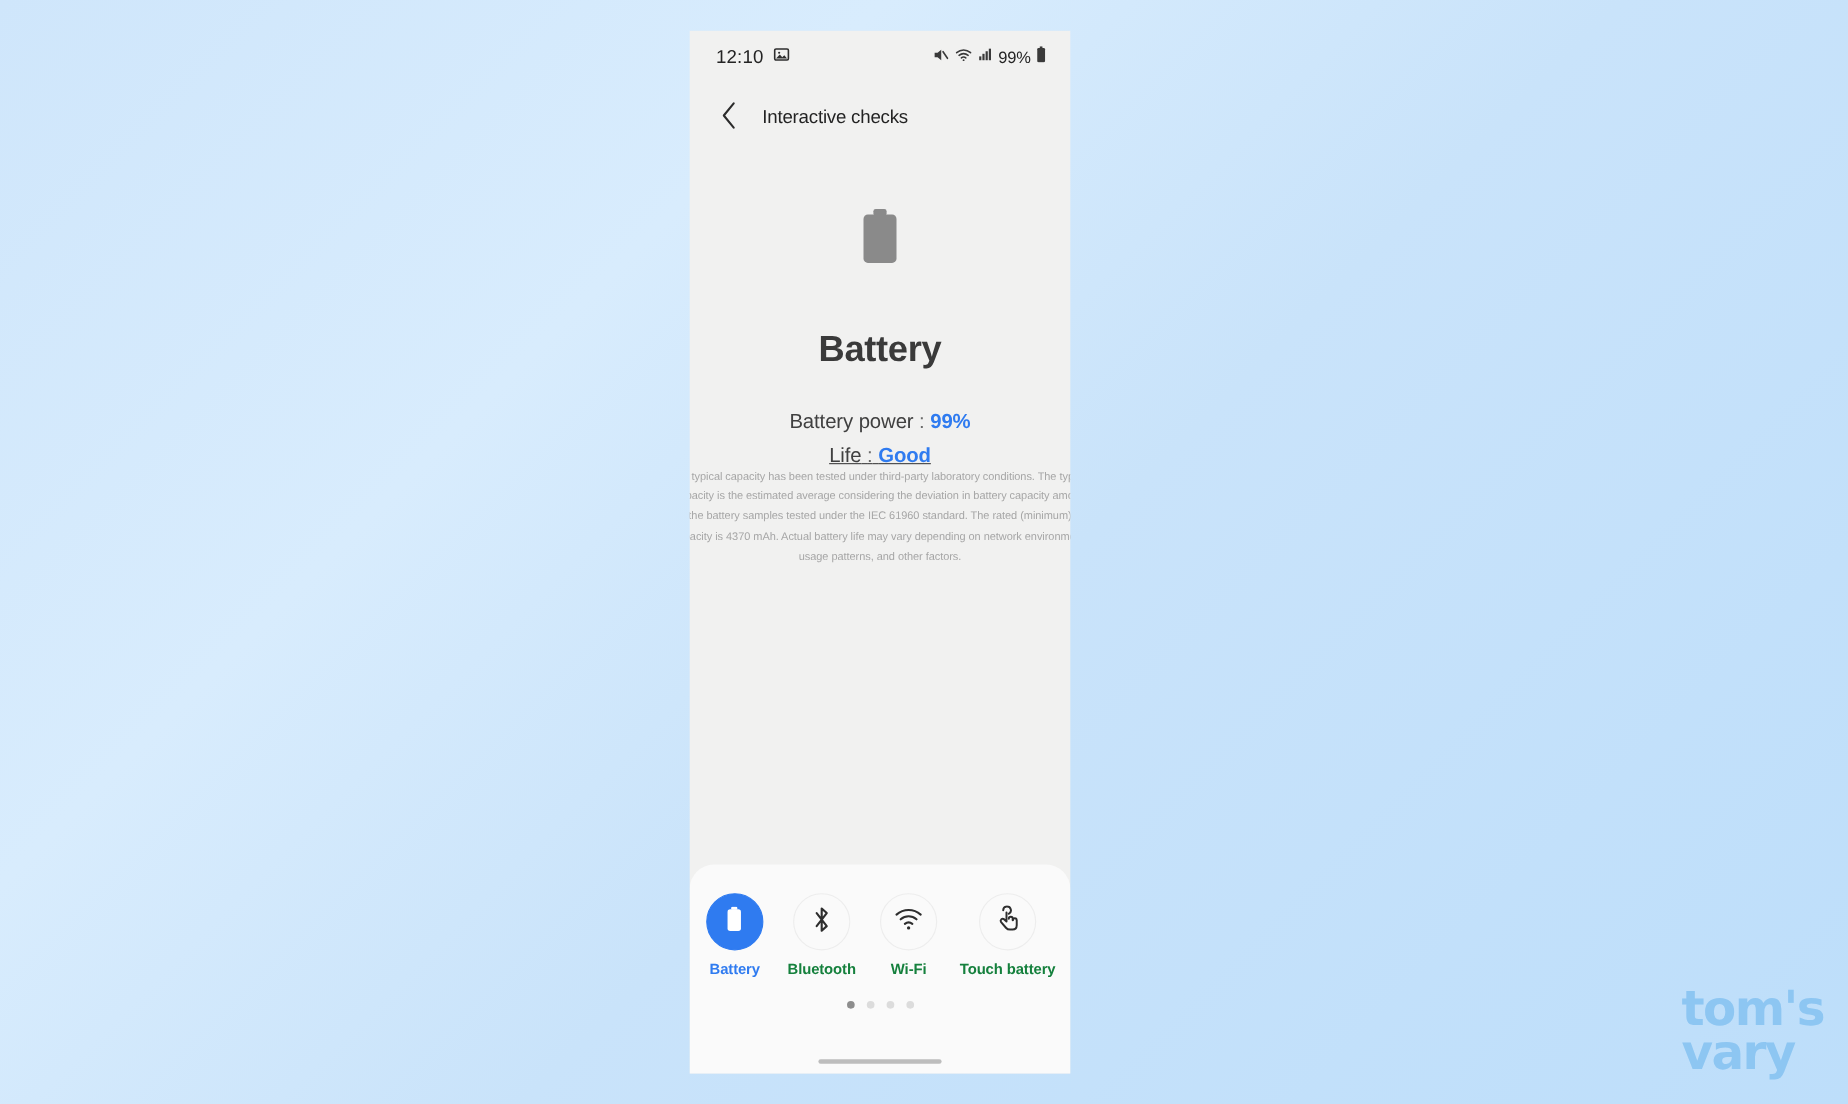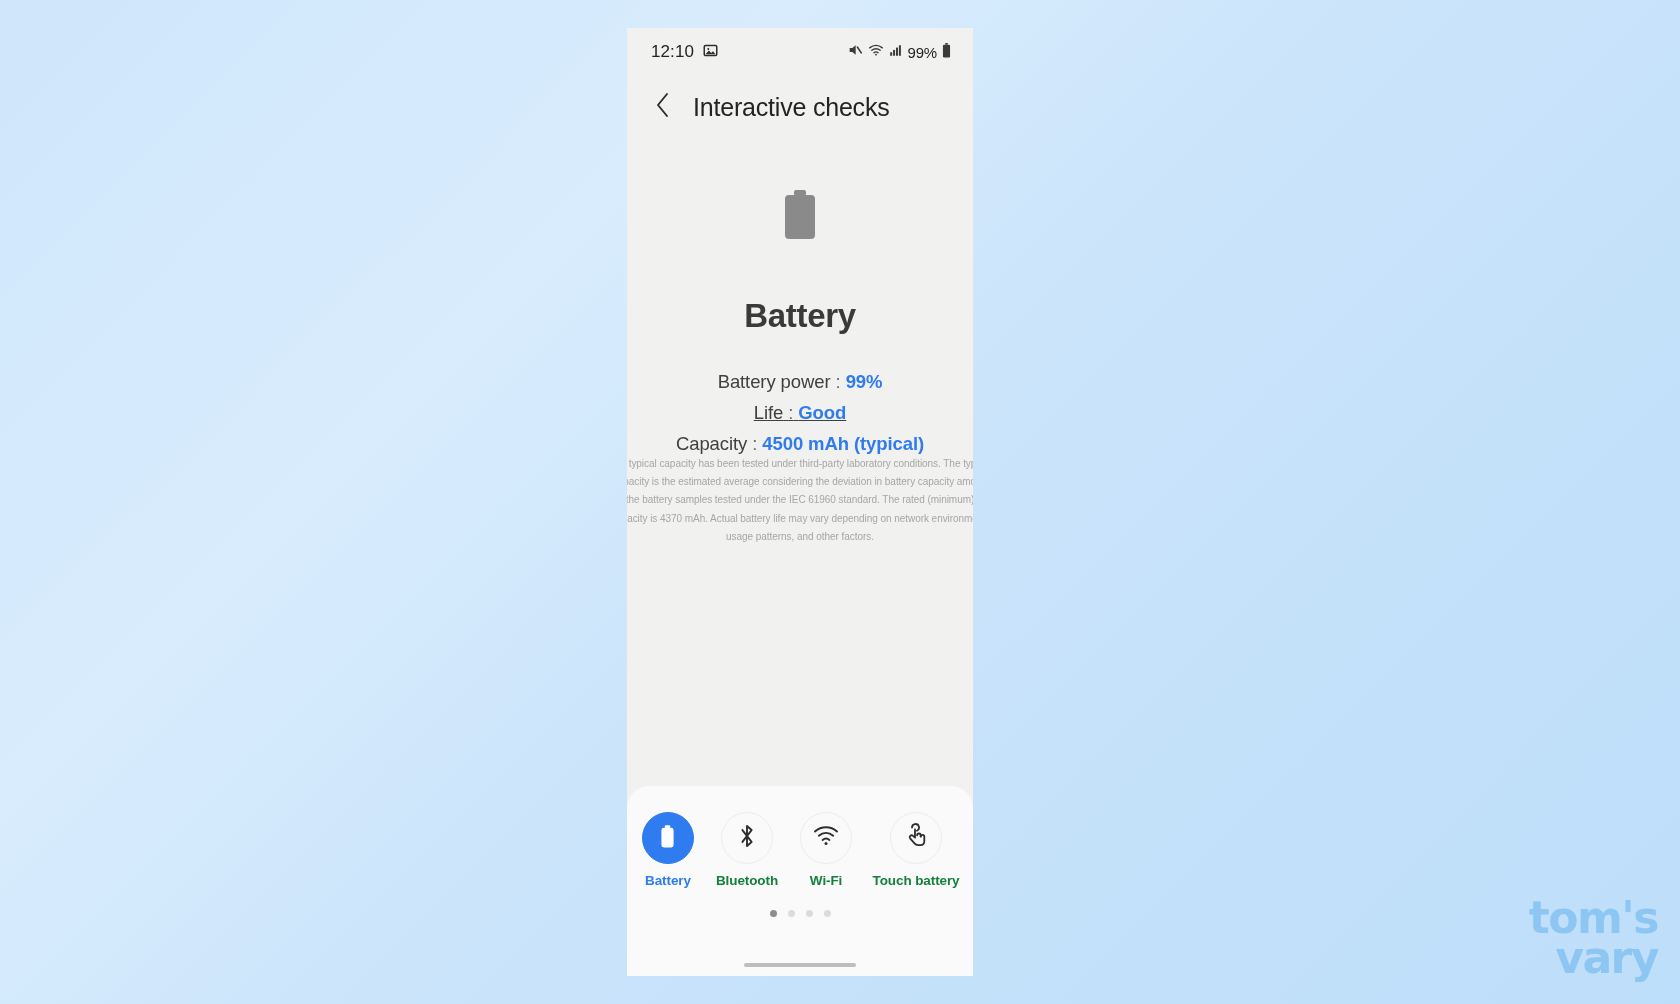--- a/index.html
+++ b/index.html
@@ -51,21 +51,21 @@
     align-items: center;
     padding-left: 22px;
     gap: 18px;
   }
   #back-btn {
     width: 26px; height: 32px;
     display: flex; align-items: center; justify-content: center;
     cursor: pointer;
   }
   #page-title {
-    font-size: 25px;
+    font-size: 17px;
     color: #232323;
     letter-spacing: -.2px;
   }
 
   
   #content {
     flex: 1 1 auto;
     display: flex;
     flex-direction: column;
     align-items: center;
@@ -180,21 +180,20 @@
     width: 112px; height: 4px;
     border-radius: 3px;
     background: #bdbdbd;
   }
 
   
   #watermark {
     position: absolute;
     right: 22px;
     bottom: 26px;
-    text-align: right;
     color: #8bc5f2;
     font-family: "DejaVu Sans", sans-serif;
     font-weight: bold;
     font-size: 44px;
     line-height: 40px;
     letter-spacing: -1.5px;
     opacity: .95;
     user-select: none;
   }
 </style>
@@ -272,25 +271,20 @@
     <div id="stats">
       <div class="stat-row r1">
         <span>Battery power</span>
         <span class="sep">:</span>
         <span class="stat-val">99%</span>
       </div>
       <div class="stat-row r2">
         <span>Life</span>
         <span class="sep">:</span>
         <span class="stat-val">Good</span>
-      </div>
-      <div class="stat-row r3">
-        <span>Capacity</span>
-        <span class="sep">:</span>
-        <span class="stat-val">4500 mAh (typical)</span>
       </div>
     </div>
 
     <div id="disclaimer">The typical capacity has been tested under third-party laboratory conditions. The typical capacity is the estimated average considering the deviation in battery capacity among the battery samples tested under the IEC 61960 standard. The rated (minimum) capacity is 4370 mAh. Actual battery life may vary depending on network environment, usage patterns, and other factors.</div>
   </div>
 
   <div id="bottom-sheet">
     <div id="tabs">
 
       <div class="tab active">

